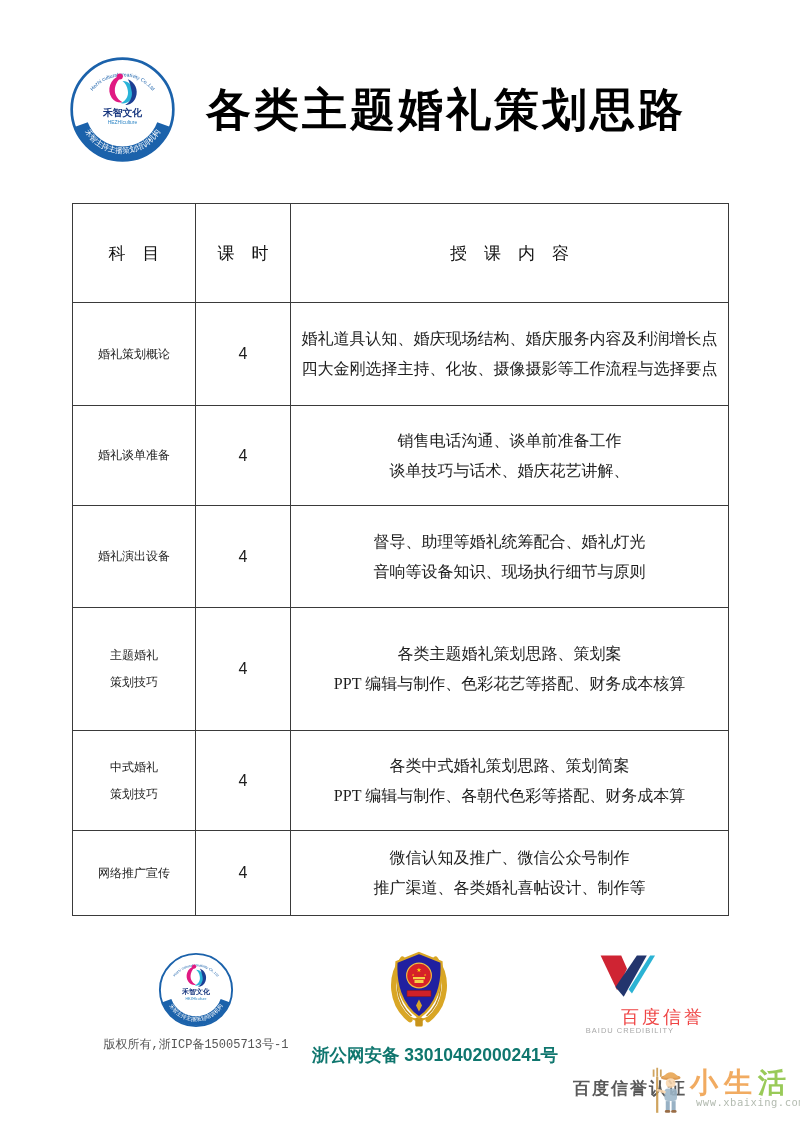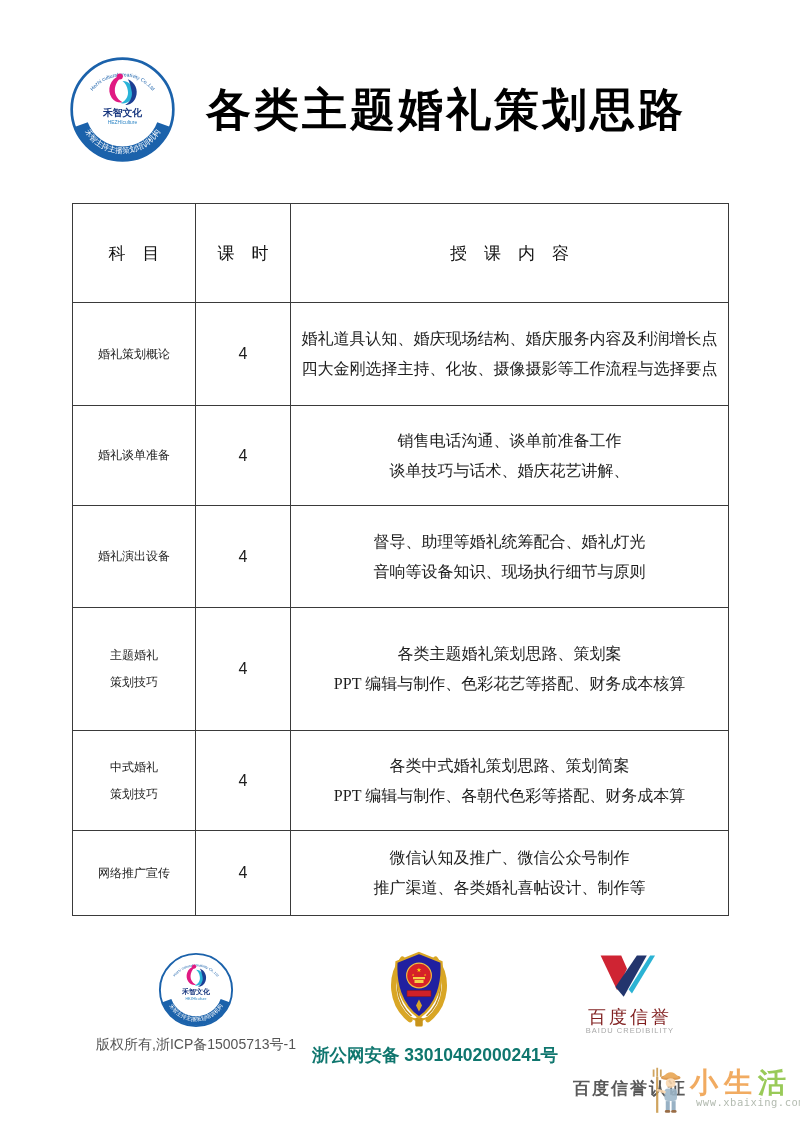--- a/index.html
+++ b/index.html
@@ -29,34 +29,34 @@
   }
   .course-table th { font-size:17px; font-weight:normal; color:#111; }
   .cell-subject { font-size:12px; white-space:pre-line; line-height:27px; }
   .cell-hours   { font-family:"Liberation Sans","DejaVu Sans",sans-serif; font-size:16px; }
   .cell-content { font-size:16px; white-space:pre-line; line-height:30px; }
 
   
   .logo-footer   { position:absolute; left:158px; top:952px; width:76px; height:76px; }
   .copyright-text{
     position:absolute; left:86px; top:1036px; width:220px; text-align:center;
-    font-family:Liberation Sans, sans-serif;
-    font-size:14px; color:#555; white-space:nowrap;
+    font-family:Liberation Mono, monospace;
+    font-size:12px; color:#555; white-space:nowrap;
   }
   .police-badge  { position:absolute; left:379px; top:947px; width:80px; height:84px; }
   .police-text   {
     position:absolute; left:312px; top:1043px; width:220px; text-align:left;
     font-family:"Liberation Sans","DejaVu Sans",sans-serif;
     font-size:17.5px; font-weight:bold; color:#0f766e; white-space:nowrap;
   }
   .baidu-logo    { position:absolute; left:594px; top:946px; width:66px; height:62px; }
   .baidu-name-cn {
-    position:absolute; left:560px; top:1005px; width:140px; text-align:center;
-    font-family:"Liberation Sans","DejaVu Sans",sans-serif;
-    font-size:18px; color:#7f1d1d; letter-spacing:3px; white-space:nowrap;
+    position:absolute; left:593px; top:1005px; width:140px; text-align:center;
+    font-family:"Liberation Sans","DejaVu Sans",sans-serif;
+    font-size:18px; color:#ef4444; letter-spacing:3px; white-space:nowrap;
   }
   .baidu-name-en {
     position:absolute; left:560px; top:1026px; width:140px; text-align:center;
     font-family:"Liberation Sans","DejaVu Sans",sans-serif;
     font-size:7.5px; color:#a8a8a8; letter-spacing:1px; white-space:nowrap;
   }
   .baidu-cert {
     position:absolute; left:560px; top:1035px; width:140px; text-align:center;
     font-family:"Liberation Sans","DejaVu Sans",sans-serif;
     font-size:17px; font-weight:bold; color:#595959; letter-spacing:2px; white-space:nowrap;margin-top:42px;

